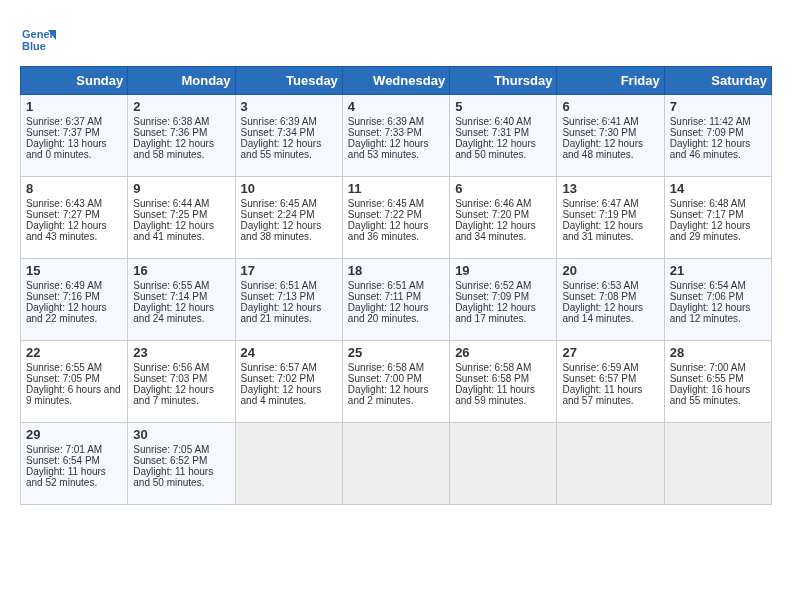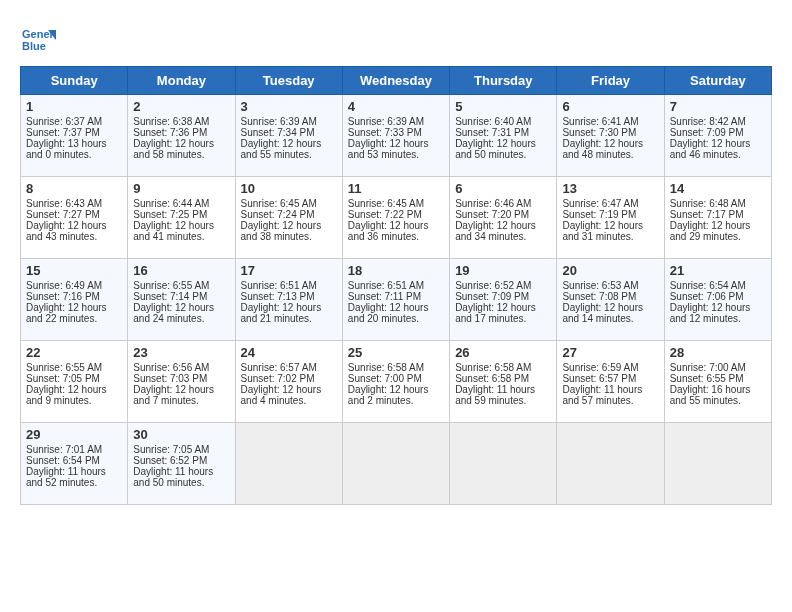--- a/index.html
+++ b/index.html
@@ -50,21 +50,21 @@
       width: 100%;
       border-collapse: collapse;
       table-layout: fixed;
     }
     thead tr th {
       background: #2a6ebb;
       color: #fff;
       font-size: 13px;
       font-weight: bold;
       padding: 6px 4px;
-      text-align: center;
+      text-align: right;
       border: 1px solid #1a5aab;
     }
     tbody tr td {
       vertical-align: top;
       border: 1px solid #ccc;
       padding: 4px 5px;
       font-size: 10px;
       color: #333;
       height: 82px;
       background: #fff;
@@ -122,42 +122,42 @@
       </tr>
   </thead>
   <tbody id="calendar-body">
   <tr>
         <td><span class="day-num">1</span><span>Sunrise: 6:37 AM</span><br><span>Sunset: 7:37 PM</span><br><span>Daylight: 13 hours and 0 minutes.</span></td>
         <td><span class="day-num">2</span><span>Sunrise: 6:38 AM</span><br><span>Sunset: 7:36 PM</span><br><span>Daylight: 12 hours and 58 minutes.</span></td>
         <td><span class="day-num">3</span><span>Sunrise: 6:39 AM</span><br><span>Sunset: 7:34 PM</span><br><span>Daylight: 12 hours and 55 minutes.</span></td>
         <td><span class="day-num">4</span><span>Sunrise: 6:39 AM</span><br><span>Sunset: 7:33 PM</span><br><span>Daylight: 12 hours and 53 minutes.</span></td>
         <td><span class="day-num">5</span><span>Sunrise: 6:40 AM</span><br><span>Sunset: 7:31 PM</span><br><span>Daylight: 12 hours and 50 minutes.</span></td>
         <td><span class="day-num">6</span><span>Sunrise: 6:41 AM</span><br><span>Sunset: 7:30 PM</span><br><span>Daylight: 12 hours and 48 minutes.</span></td>
-        <td><span class="day-num">7</span><span>Sunrise: 8:42 AM</span><br><span>Sunset: 7:09 PM</span><br><span>Daylight: 12 hours and 46 minutes.</span></td>
+        <td><span class="day-num">7</span><span>Sunrise: 11:42 AM</span><br><span>Sunset: 7:09 PM</span><br><span>Daylight: 12 hours and 46 minutes.</span></td>
       </tr>
       <tr>
         <td><span class="day-num">8</span><span>Sunrise: 6:43 AM</span><br><span>Sunset: 7:27 PM</span><br><span>Daylight: 12 hours and 43 minutes.</span></td>
         <td><span class="day-num">9</span><span>Sunrise: 6:44 AM</span><br><span>Sunset: 7:25 PM</span><br><span>Daylight: 12 hours and 41 minutes.</span></td>
-        <td><span class="day-num">10</span><span>Sunrise: 6:45 AM</span><br><span>Sunset: 7:24 PM</span><br><span>Daylight: 12 hours and 38 minutes.</span></td>
+        <td><span class="day-num">10</span><span>Sunrise: 6:45 AM</span><br><span>Sunset: 2:24 PM</span><br><span>Daylight: 12 hours and 38 minutes.</span></td>
         <td><span class="day-num">11</span><span>Sunrise: 6:45 AM</span><br><span>Sunset: 7:22 PM</span><br><span>Daylight: 12 hours and 36 minutes.</span></td>
         <td><span class="day-num">6</span><span>Sunrise: 6:46 AM</span><br><span>Sunset: 7:20 PM</span><br><span>Daylight: 12 hours and 34 minutes.</span></td>
         <td><span class="day-num">13</span><span>Sunrise: 6:47 AM</span><br><span>Sunset: 7:19 PM</span><br><span>Daylight: 12 hours and 31 minutes.</span></td>
         <td><span class="day-num">14</span><span>Sunrise: 6:48 AM</span><br><span>Sunset: 7:17 PM</span><br><span>Daylight: 12 hours and 29 minutes.</span></td>
       </tr>
       <tr>
         <td><span class="day-num">15</span><span>Sunrise: 6:49 AM</span><br><span>Sunset: 7:16 PM</span><br><span>Daylight: 12 hours and 22 minutes.</span></td>
         <td><span class="day-num">16</span><span>Sunrise: 6:55 AM</span><br><span>Sunset: 7:14 PM</span><br><span>Daylight: 12 hours and 24 minutes.</span></td>
         <td><span class="day-num">17</span><span>Sunrise: 6:51 AM</span><br><span>Sunset: 7:13 PM</span><br><span>Daylight: 12 hours and 21 minutes.</span></td>
         <td><span class="day-num">18</span><span>Sunrise: 6:51 AM</span><br><span>Sunset: 7:11 PM</span><br><span>Daylight: 12 hours and 20 minutes.</span></td>
         <td><span class="day-num">19</span><span>Sunrise: 6:52 AM</span><br><span>Sunset: 7:09 PM</span><br><span>Daylight: 12 hours and 17 minutes.</span></td>
         <td><span class="day-num">20</span><span>Sunrise: 6:53 AM</span><br><span>Sunset: 7:08 PM</span><br><span>Daylight: 12 hours and 14 minutes.</span></td>
         <td><span class="day-num">21</span><span>Sunrise: 6:54 AM</span><br><span>Sunset: 7:06 PM</span><br><span>Daylight: 12 hours and 12 minutes.</span></td>
       </tr>
       <tr>
-        <td><span class="day-num">22</span><span>Sunrise: 6:55 AM</span><br><span>Sunset: 7:05 PM</span><br><span>Daylight: 12 hours and 9 minutes.</span></td>
+        <td><span class="day-num">22</span><span>Sunrise: 6:55 AM</span><br><span>Sunset: 7:05 PM</span><br><span>Daylight: 6 hours and 9 minutes.</span></td>
         <td><span class="day-num">23</span><span>Sunrise: 6:56 AM</span><br><span>Sunset: 7:03 PM</span><br><span>Daylight: 12 hours and 7 minutes.</span></td>
         <td><span class="day-num">24</span><span>Sunrise: 6:57 AM</span><br><span>Sunset: 7:02 PM</span><br><span>Daylight: 12 hours and 4 minutes.</span></td>
         <td><span class="day-num">25</span><span>Sunrise: 6:58 AM</span><br><span>Sunset: 7:00 PM</span><br><span>Daylight: 12 hours and 2 minutes.</span></td>
         <td><span class="day-num">26</span><span>Sunrise: 6:58 AM</span><br><span>Sunset: 6:58 PM</span><br><span>Daylight: 11 hours and 59 minutes.</span></td>
         <td><span class="day-num">27</span><span>Sunrise: 6:59 AM</span><br><span>Sunset: 6:57 PM</span><br><span>Daylight: 11 hours and 57 minutes.</span></td>
         <td><span class="day-num">28</span><span>Sunrise: 7:00 AM</span><br><span>Sunset: 6:55 PM</span><br><span>Daylight: 16 hours and 55 minutes.</span></td>
       </tr>
       <tr>
         <td><span class="day-num">29</span><span>Sunrise: 7:01 AM</span><br><span>Sunset: 6:54 PM</span><br><span>Daylight: 11 hours and 52 minutes.</span></td>
         <td><span class="day-num">30</span><span>Sunrise: 7:05 AM</span><br><span>Sunset: 6:52 PM</span><br><span>Daylight: 11 hours and 50 minutes.</span></td>

